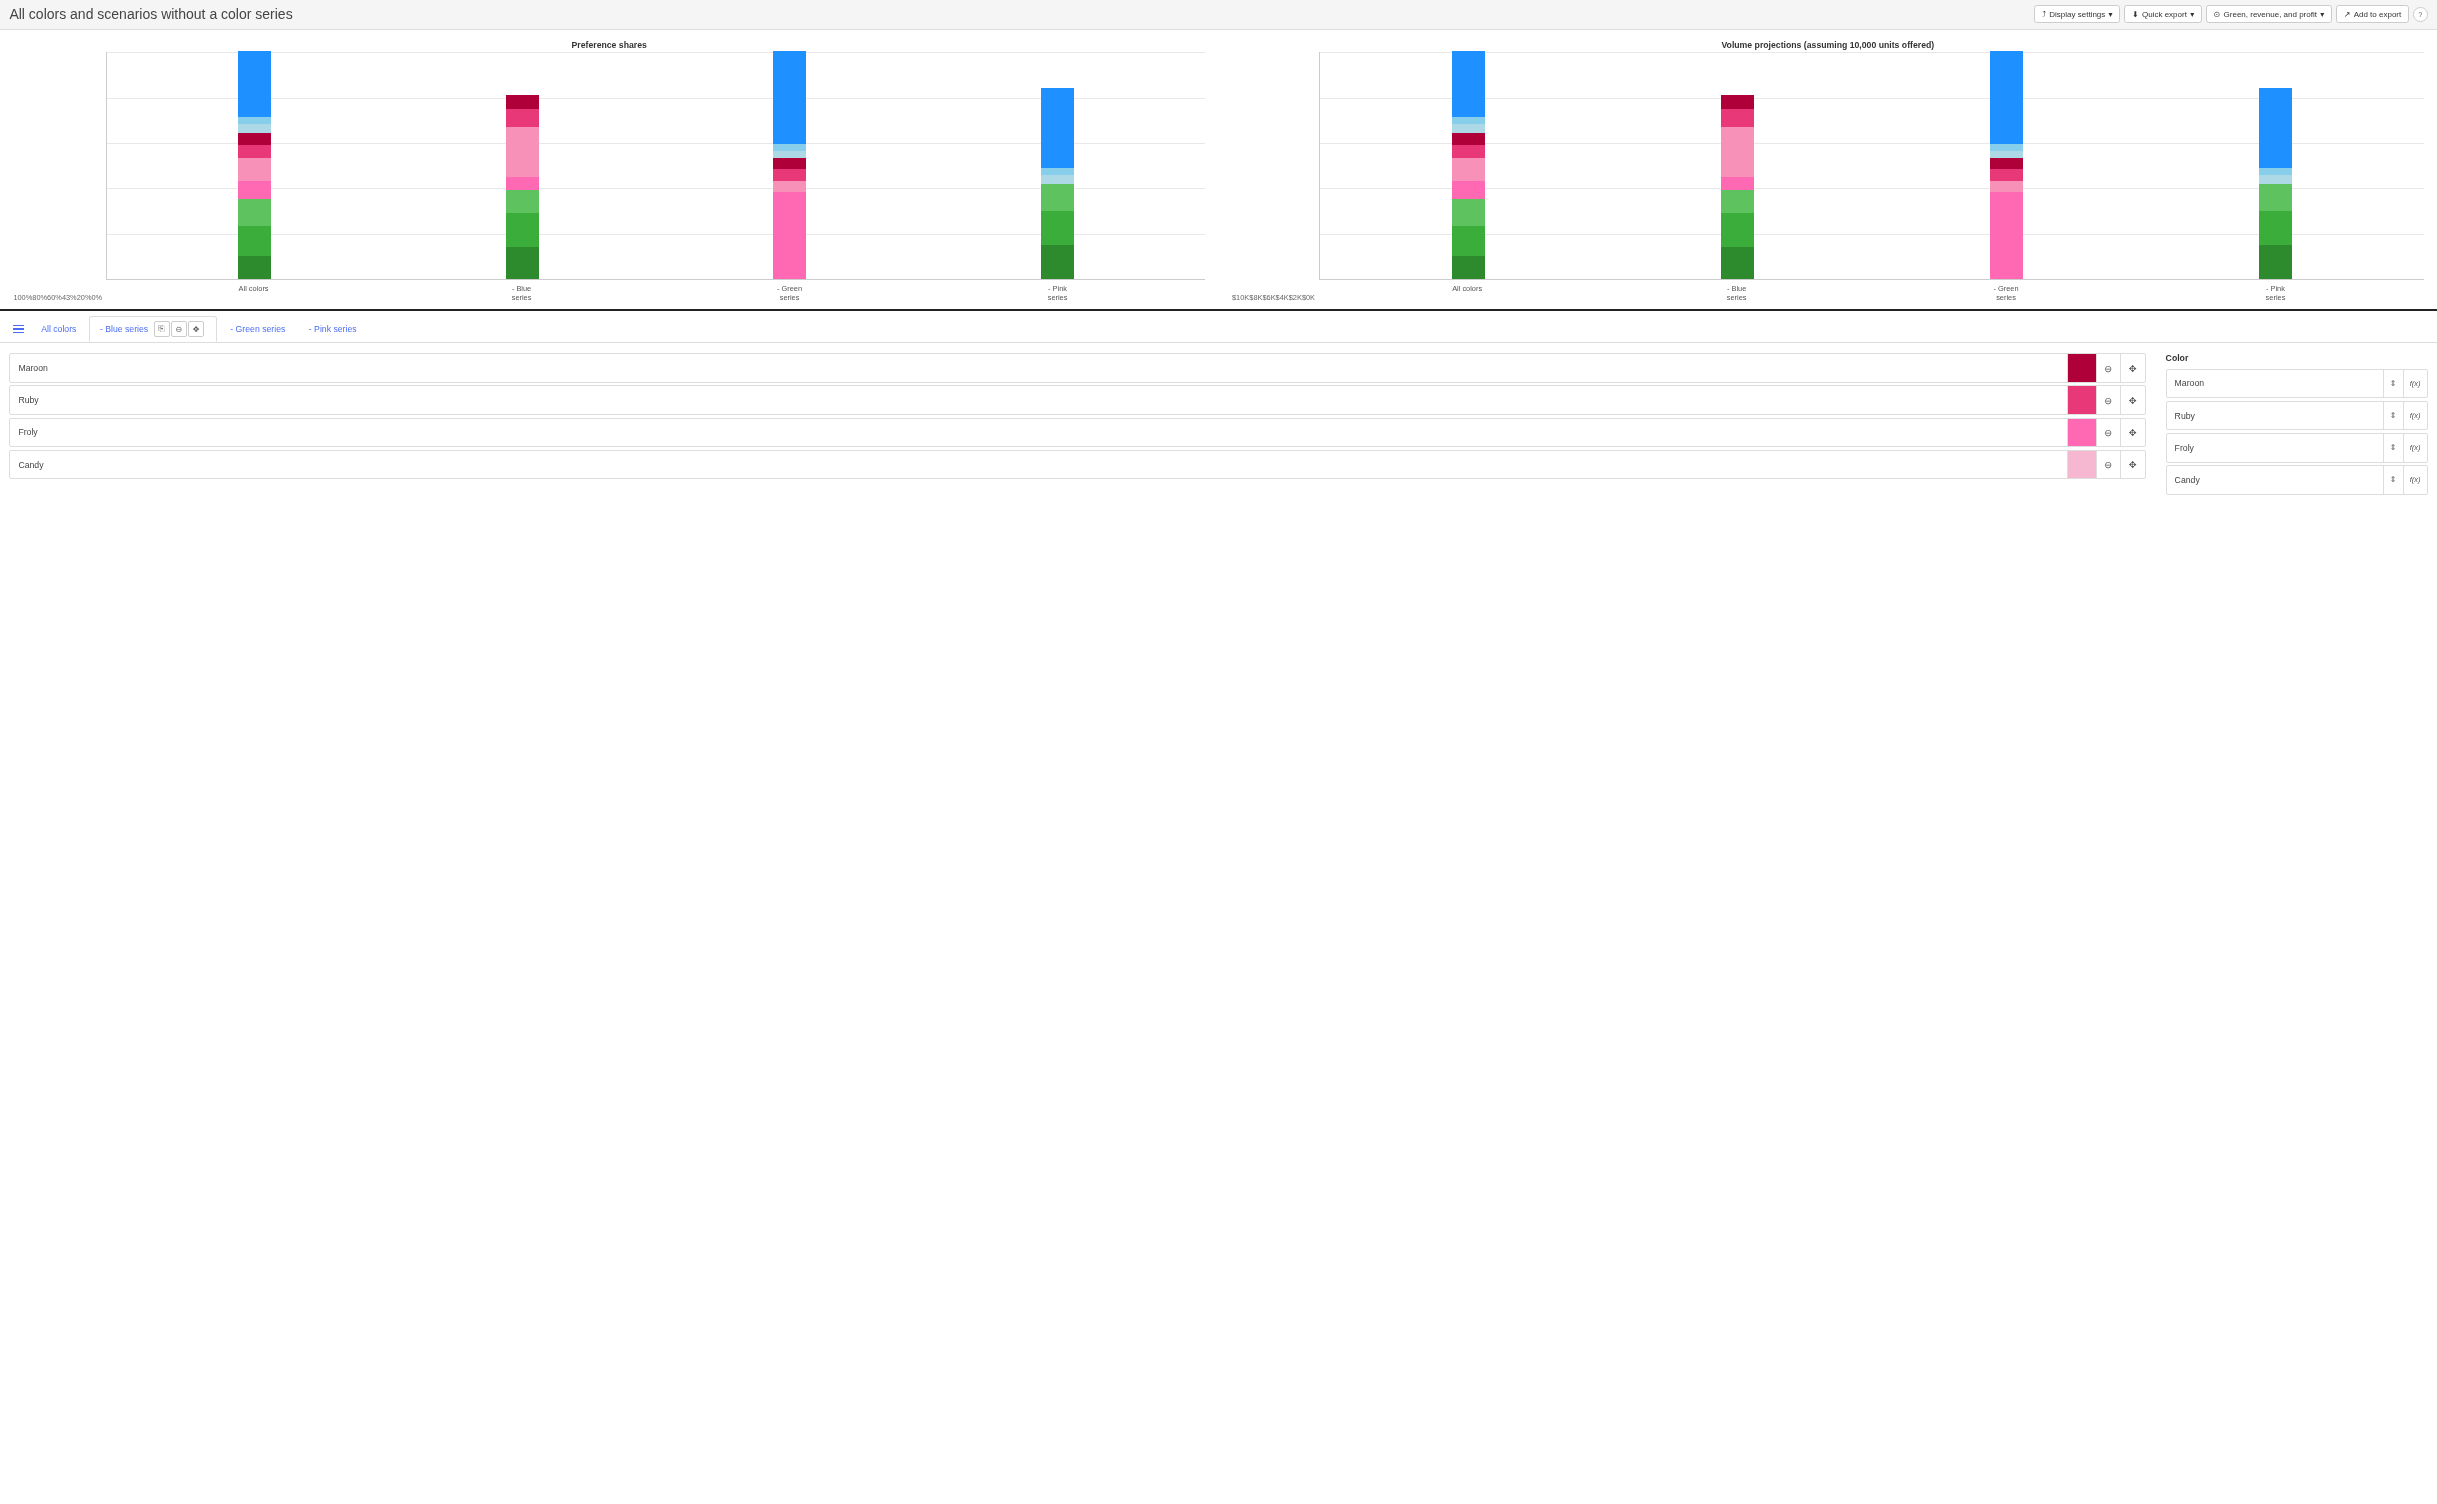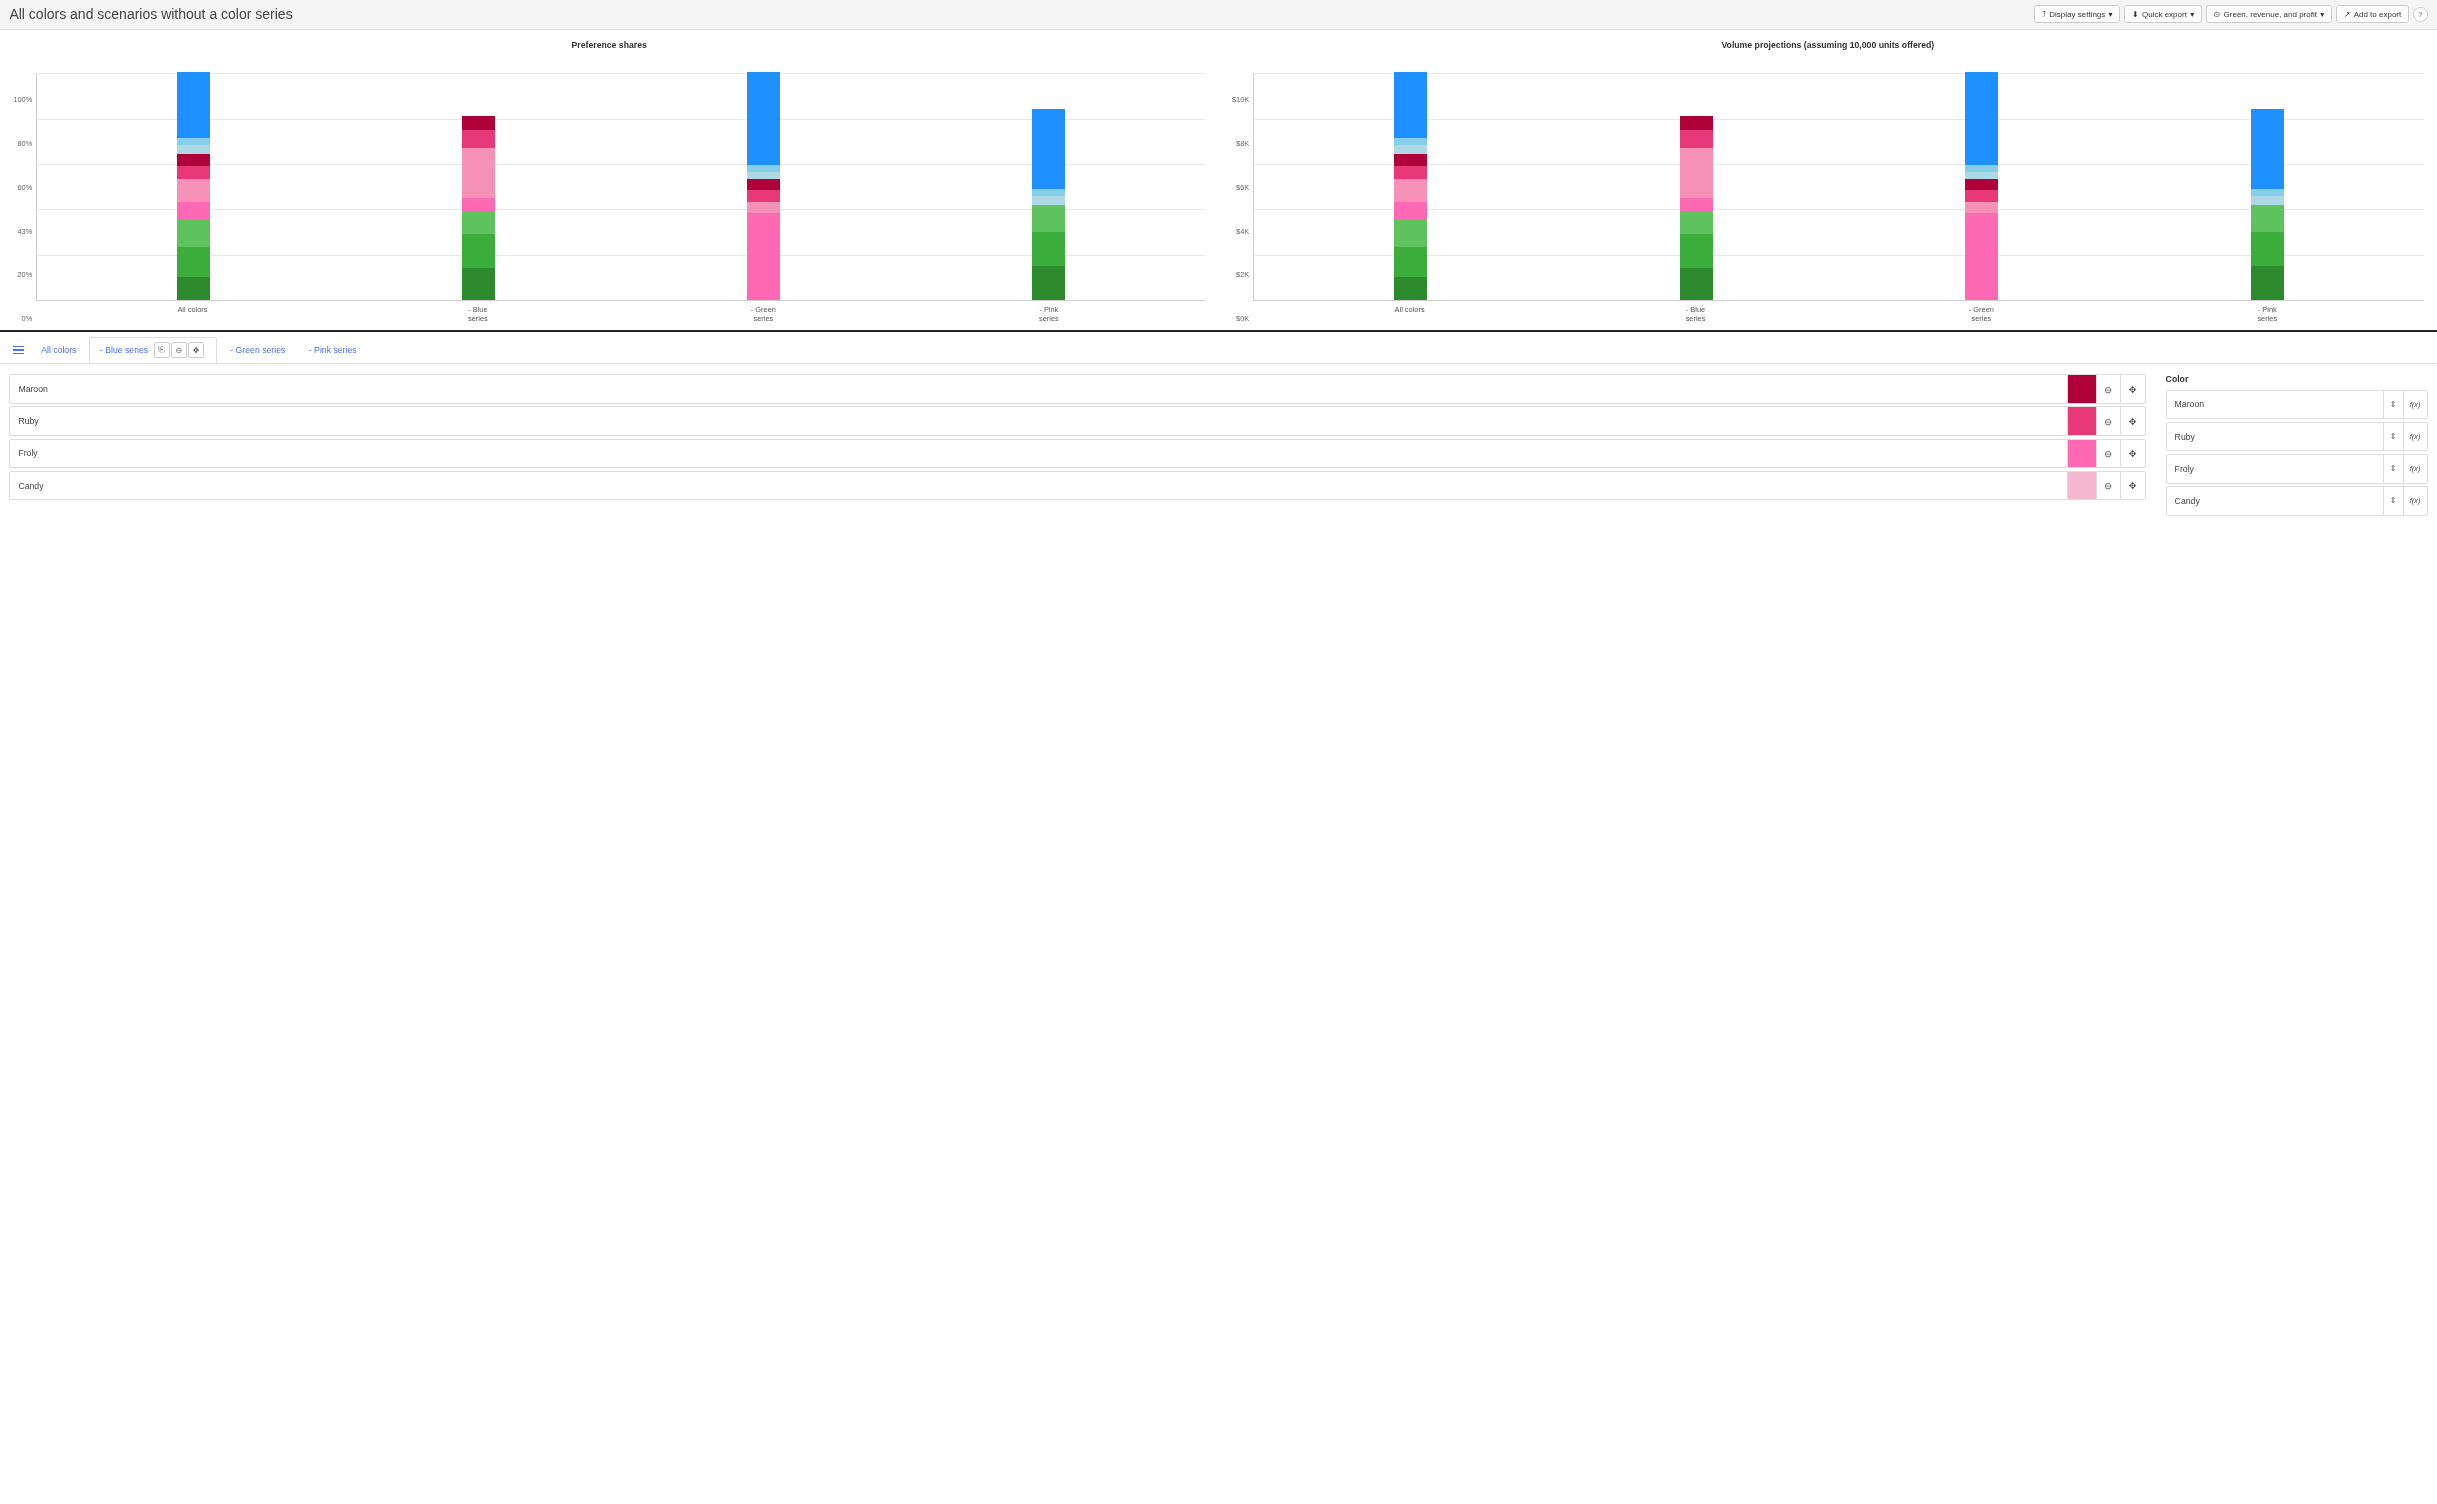--- a/index.html
+++ b/index.html
@@ -35,30 +35,30 @@
       padding: 10.7px 13.4px 6.7px 13.4px;
       gap: 27px;
       background: #fff;
       border-bottom: 2px solid #222;
     }
     .chart-container { flex: 1; }
     .chart-title {
       text-align: center;
       font-weight: bold;
       font-size: 8.7px;
-      margin-bottom: 23px;
+      margin-bottom: 2px;
     }
     .chart-wrapper {
       display: flex;
       align-items: flex-end;
       gap: 0;
     }
     .y-axis {
       display: flex;
-      flex-direction: column;
+      flex-direction: row;
       justify-content: space-between;
       align-items: flex-end;
       padding-right: 4px;
       height: 228px;
       font-size: 7.4px;
       color: #666;
     }
     .chart-plot-area {
       flex: 1;
       position: relative;

